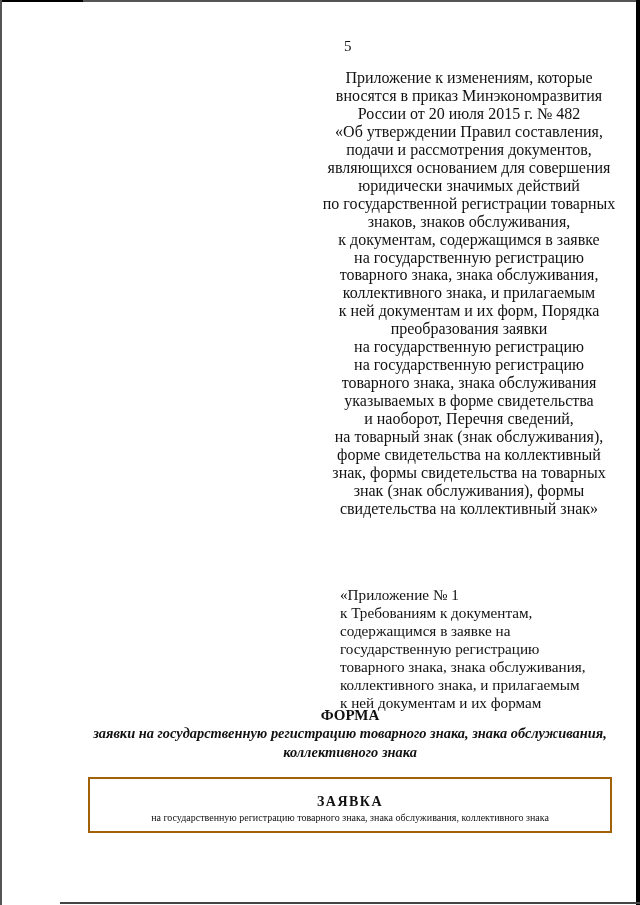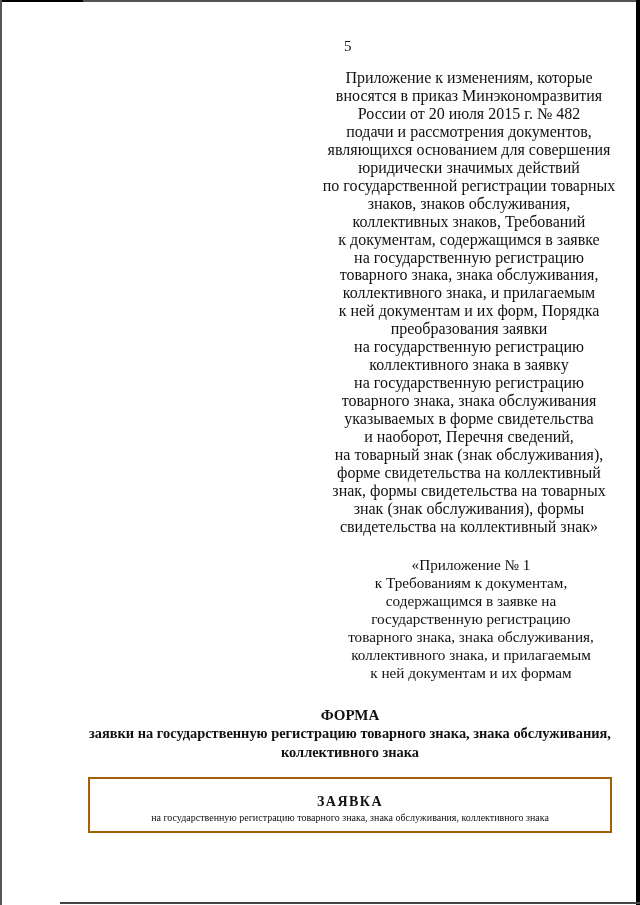--- a/index.html
+++ b/index.html
@@ -7,27 +7,27 @@
          font-family: "Liberation Serif", serif; color: #111; }
   .page-border-top { position: absolute; left: 0; top: 0; width: 640px; height: 2px; background: #555; }
   .page-border-top-dark { position: absolute; left: 0; top: 0; width: 83px; height: 2px; background: #000; }
   .page-border-left { position: absolute; left: 0; top: 0; width: 2px; height: 905px; background: #555; }
   .page-border-right { position: absolute; left: 636px; top: 0; width: 4px; height: 905px; background: #000; }
   .page-border-bottom { position: absolute; left: 60px; top: 902px; width: 580px; height: 2px; background: #444; }
   .page-number { position: absolute; left: 344px; top: 38px; font-size: 15px; }
   .annex-block { position: absolute; left: 318px; top: 69px; width: 302px;
                  text-align: center; font-size: 16px; line-height: 17.95px; }
   .annex-block div { white-space: nowrap; }
-  .appendix-block { position: absolute; left: 340px; top: 556px; width: 262px;
-                    text-align: center; font-size: 15.2px; line-height: 18px; }
+  .appendix-block { position: absolute; left: 340px; top: 586px; width: 262px;
+                    font-size: 15.2px; line-height: 18px; }
   .appendix-block div { white-space: nowrap; }
   .form-title { position: absolute; left: 0; top: 706px; width: 700px;
                 text-align: center; font-weight: bold; font-size: 15px; line-height: 18px; }
   .form-subtitle { position: absolute; left: 60px; top: 724px; width: 580px;
-                   text-align: center; font-weight: bold; font-size: 14.4px; line-height: 19px; }
+                   text-align: center; font-weight: bold; font-size: 14.4px; line-height: 19px; font-style: italic; }
   .form-subtitle div { white-space: nowrap; }
   .application-box { position: absolute; left: 88px; top: 777px; width: 520px; height: 52px;
                      border: 2px solid #a16207; }
   .application-title { position: absolute; left: 0; top: 15px; width: 100%; text-align: center;
                        font-weight: bold; font-size: 14px; letter-spacing: 1.5px; }
   .application-subtitle { position: absolute; left: 0; top: 33px; width: 100%; text-align: center;
                           font-size: 10px; white-space: nowrap; }
 </style>
 </head>
 <body>
@@ -37,34 +37,33 @@
 <div class="page-border-left"></div>
 <div class="page-border-right"></div>
 <div class="page-border-bottom"></div>
 
 <div class="page-number">5</div>
 
 <div class="annex-block">
   <div>Приложение к изменениям, которые</div>
   <div>вносятся в приказ Минэкономразвития</div>
   <div>России от 20 июля 2015 г. № 482</div>
+  <div>«Об утверждении Правил составления,</div>
   <div>подачи и рассмотрения документов,</div>
   <div>являющихся основанием для совершения</div>
   <div>юридически значимых действий</div>
   <div>по государственной регистрации товарных</div>
   <div>знаков, знаков обслуживания,</div>
-  <div>коллективных знаков, Требований</div>
   <div>к документам, содержащимся в заявке</div>
   <div>на государственную регистрацию</div>
   <div>товарного знака, знака обслуживания,</div>
   <div>коллективного знака, и прилагаемым</div>
   <div>к ней документам и их форм, Порядка</div>
   <div>преобразования заявки</div>
   <div>на государственную регистрацию</div>
-  <div>коллективного знака в заявку</div>
   <div>на государственную регистрацию</div>
   <div>товарного знака, знака обслуживания</div>
   <div>указываемых в форме свидетельства</div>
   <div>и наоборот, Перечня сведений,</div>
   <div>на товарный знак (знак обслуживания),</div>
   <div>форме свидетельства на коллективный</div>
   <div>знак, формы свидетельства на товарных</div>
   <div>знак (знак обслуживания), формы</div>
   <div>свидетельства на коллективный знак»</div>
 </div>

